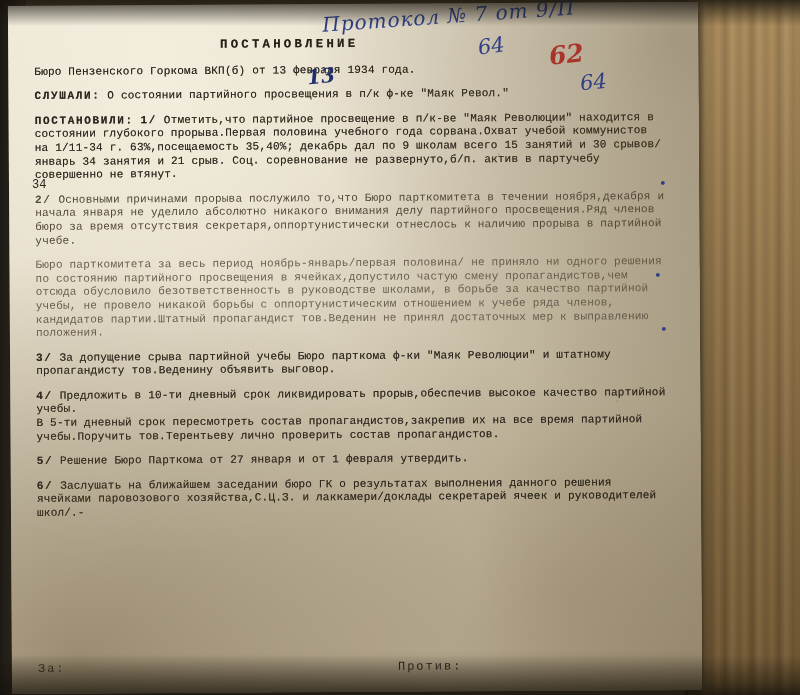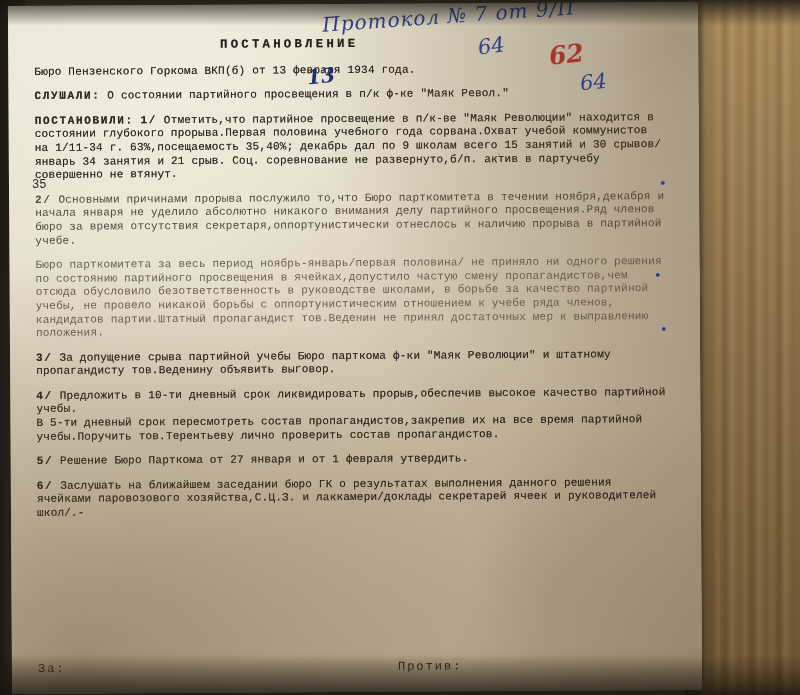--- a/index.html
+++ b/index.html
@@ -257,20 +257,20 @@
       <span>За:</span>
       <span class="against">Против:</span>
     </div>
   </div>
 
   <span class="ink ink-blue" id="hw-protokol">Протокол № 7 от 9/II</span>
   <span class="ink ink-blue" id="hw-64a">64</span>
   <span class="ink ink-red" id="hw-62">62</span>
   <span class="ink ink-blue" id="hw-64b">64</span>
   <span class="ink ink-blue" id="hw-date">13</span>
-  <span class="ink" id="hw-63">35</span>
+  <span class="ink" id="hw-63">34</span>
   <span class="ink ink-blue" id="hw-dot1">•</span>
   <span class="ink ink-blue" id="hw-dot2">•</span>
   <span class="ink ink-blue" id="hw-dot3">•</span>
 
   <div class="shadow-top"></div>
   <div class="shadow-bottom"></div>
 </div>
 
 </body></html>

